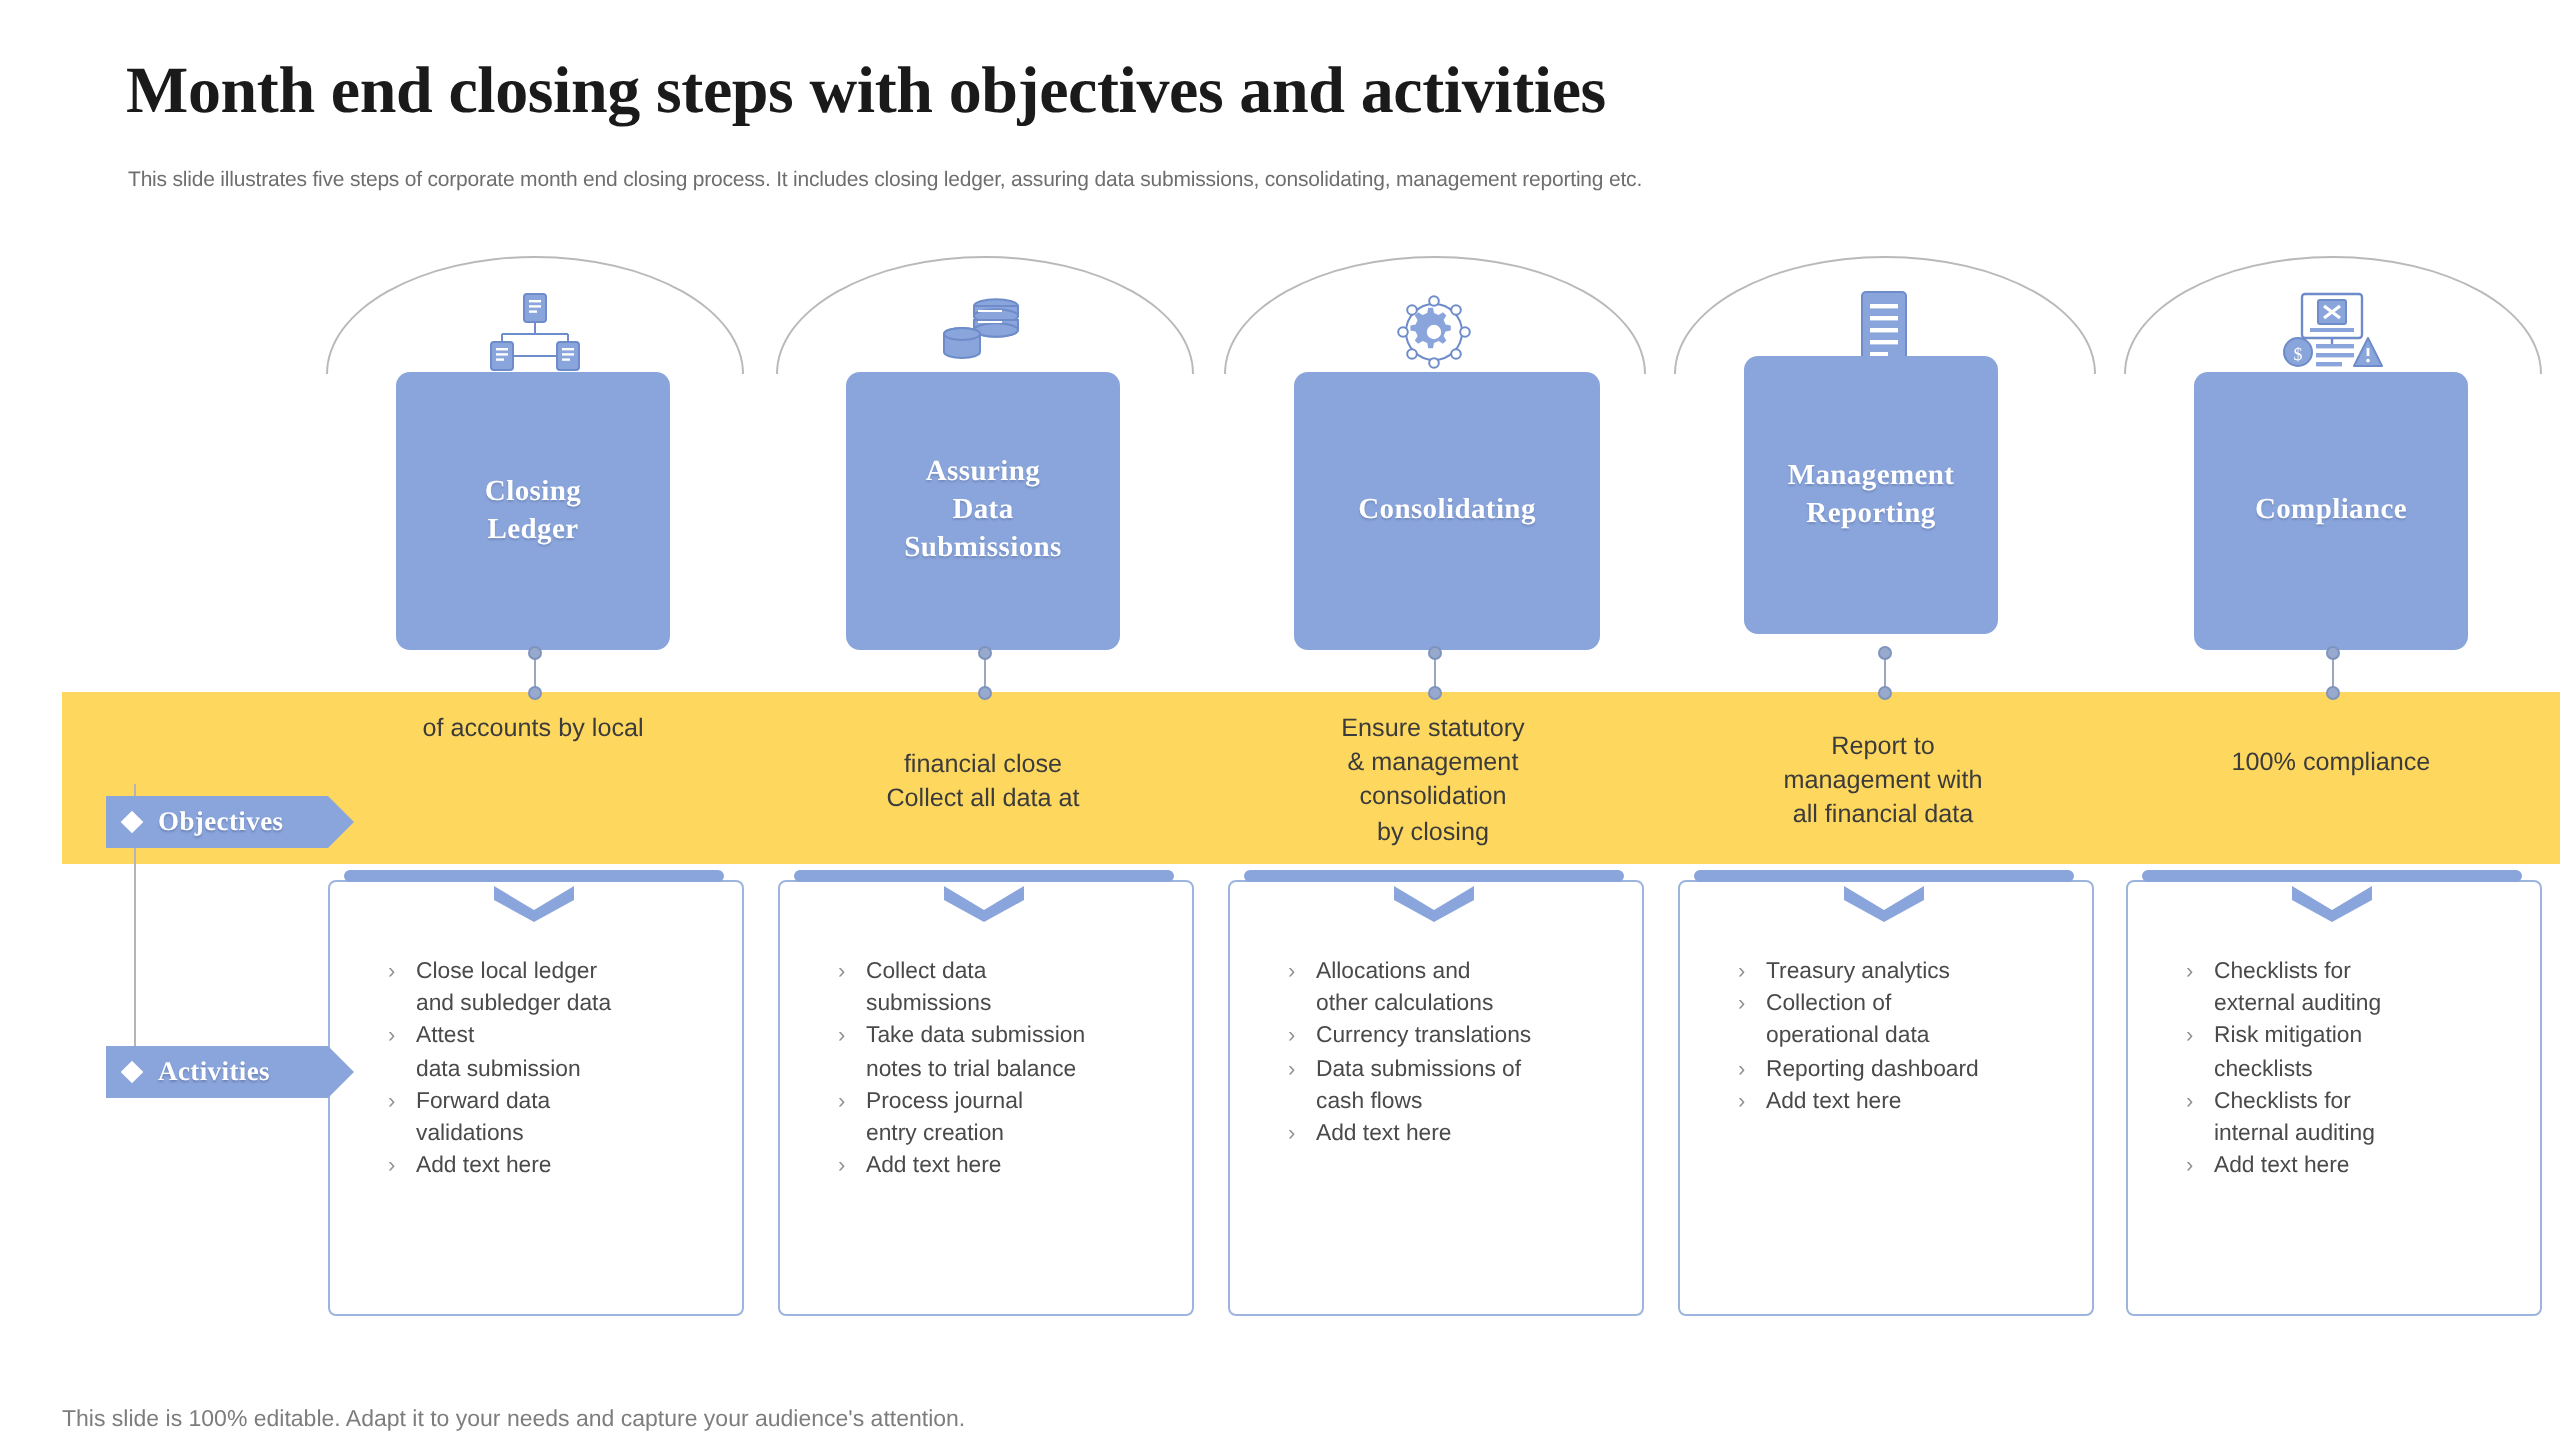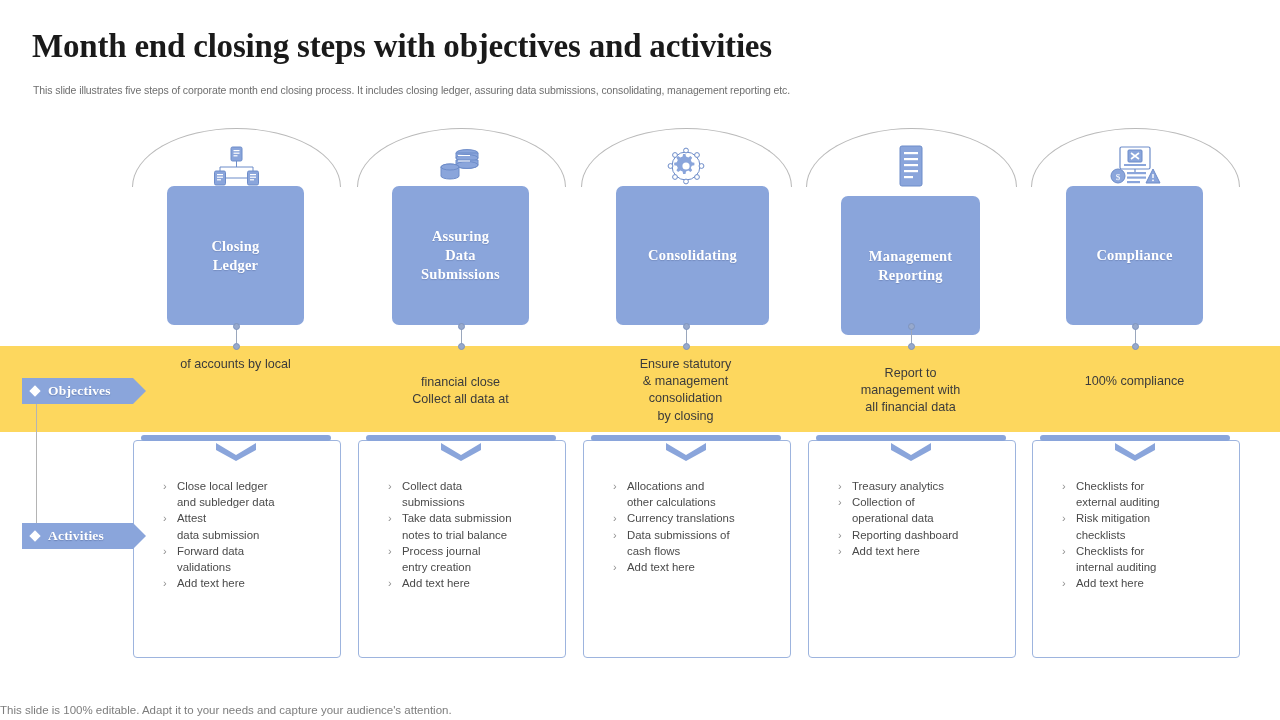--- a/index.html
+++ b/index.html
@@ -3,21 +3,21 @@
 <meta charset="utf-8">
 <style>
   html,body{margin:0;padding:0;}
   body{
     width:1280px;height:720px;
     background:#ffffff;
     font-family:"Liberation Sans", sans-serif;
     overflow:hidden;
     position:relative;
   }
-  .slide{position:absolute;inset:0;background:#fff;}
+  .slide{position:absolute;inset:0;background:#fff;margin-left:31px;}
 
   
   .title{
     position:absolute;left:32px;top:26px;
     font-family:"Liberation Serif", serif;
     font-weight:700;font-size:33px;line-height:40px;
     color:#1a1a1a;letter-spacing:-0.2px;
     white-space:nowrap;
   }
   .subtitle{
@@ -344,21 +344,21 @@
       <div class="icon-wrap" style="left:880.5px;top:143px;width:60px;height:46px;">
         <svg width="34" height="42" viewBox="0 0 34 42">
         <rect x="6" y="1" width="22" height="40" rx="2" fill="#8aa5db" stroke="#6d8cc9" stroke-width="1"></rect>
         <rect x="10" y="7" width="14" height="2.2" fill="#ffffff"></rect>
         <rect x="10" y="13" width="14" height="2.2" fill="#ffffff"></rect>
         <rect x="10" y="19" width="14" height="2.2" fill="#ffffff"></rect>
         <rect x="10" y="25" width="14" height="2.2" fill="#ffffff"></rect>
         <rect x="10" y="31" width="9" height="2.2" fill="#ffffff"></rect>
       </svg>
       </div>
-      <div class="stepbox" style="left:841px;top:196px;width:139px;height:139px;">
+      <div class="stepbox" style="left:841px;top:178px;width:127px;height:139px;">
       <div>
           <span>Management</span>
           <span>Reporting</span>
         </div>
       </div>
       <div class="connector" style="left:910.5px;top:325px;height:21px;"></div>
       <div class="dot" style="left:907.5px;top:323px;"></div>
       <div class="dot" style="left:907.5px;top:343px;"></div>
       <div class="objective" style="left:800.5px;top:365px;width:220px;">
         <div>Report to</div>
@@ -457,21 +457,21 @@
         <div class="mark">›</div>
         <div class="txt">
             <div>Add text here</div>
           </div>
         </div>
       </div>
     </div>
 
   <div class="side-connector" style="left:36px;top:392px;height:144px;"></div>
 
-  <div class="sidelabel" style="left:22px;top:378px;width:98px;">
+  <div class="sidelabel" style="left:22px;top:398px;width:98px;">
     <span class="diamond"></span>
     <span>Objectives</span>
   </div>
 
   <div class="sidelabel" style="left:22px;top:523px;width:98px;">
     <span class="diamond"></span>
     <span>Activities</span>
   </div>
 
   <div class="footer">This slide is 100% editable. Adapt it to your needs and capture your audience's attention.</div>

